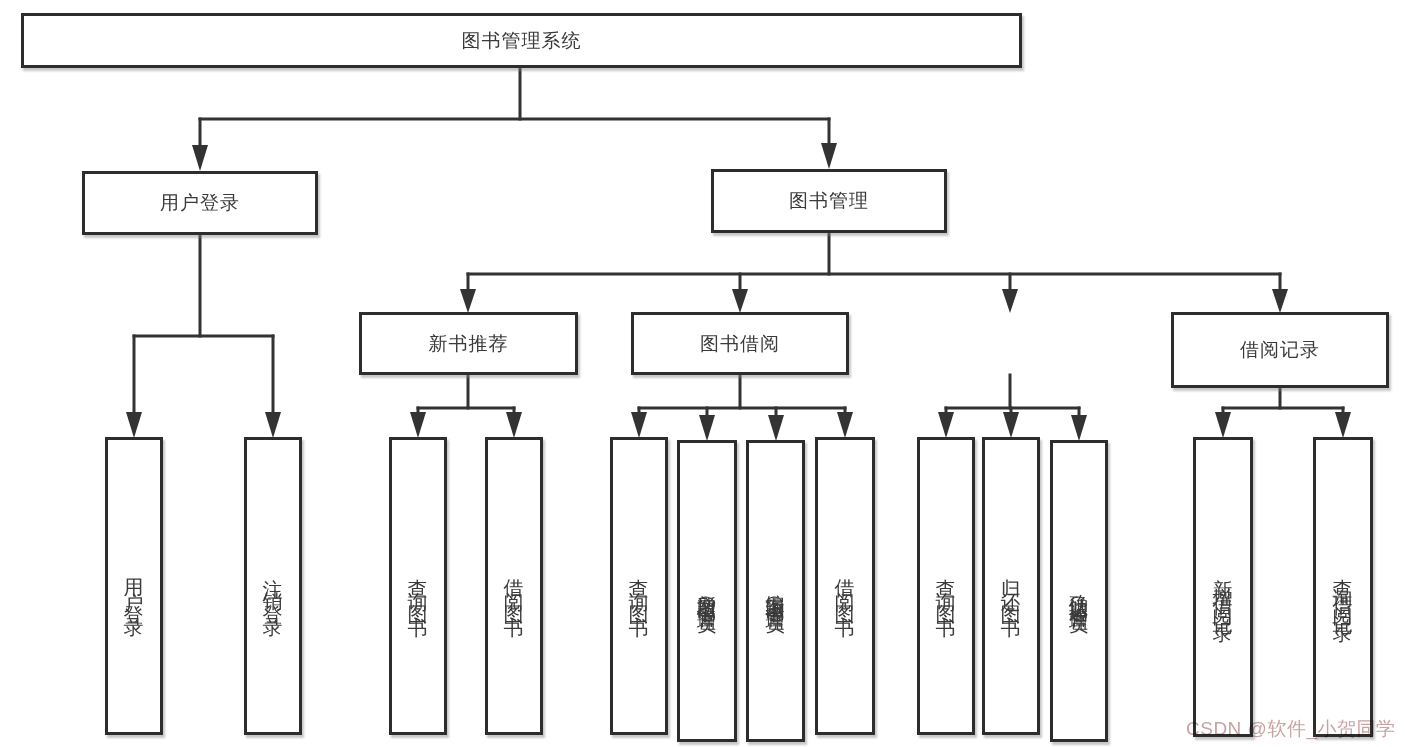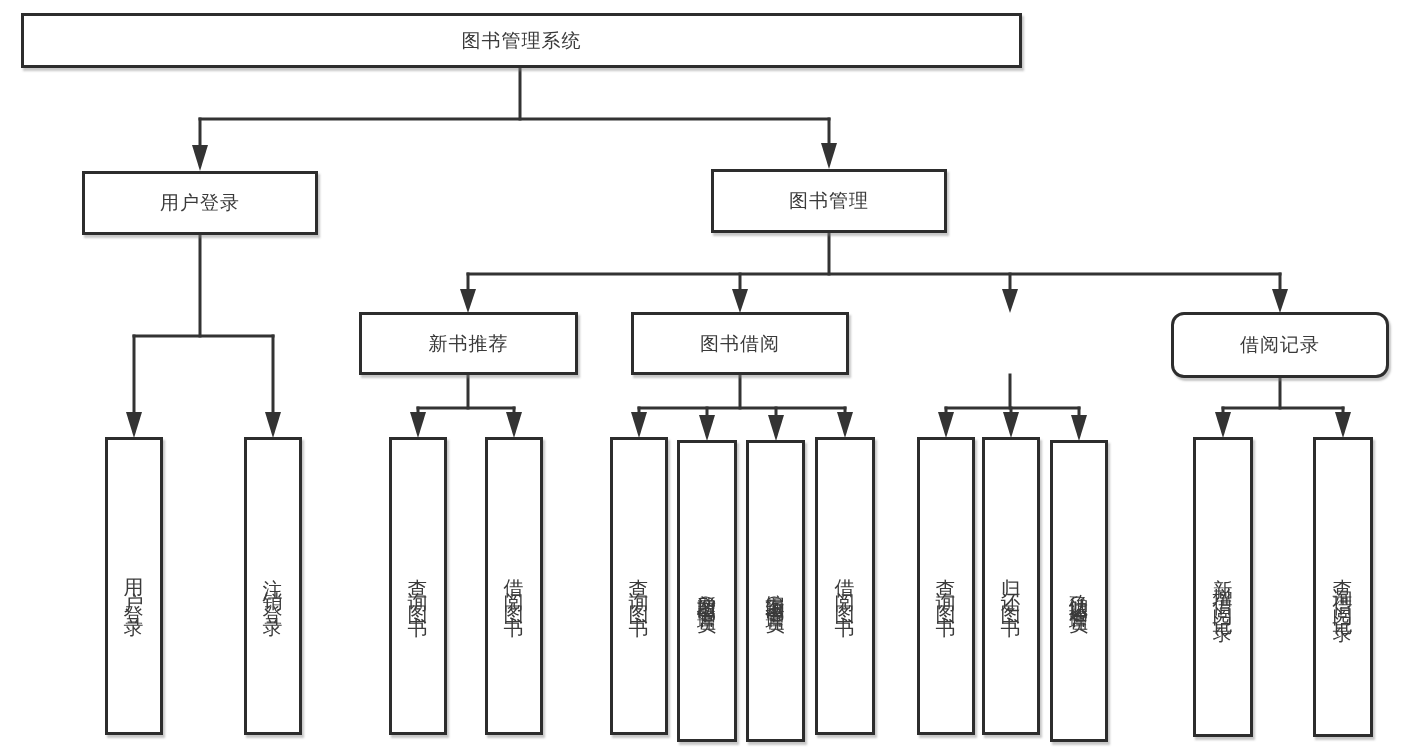--- a/index.html
+++ b/index.html
@@ -100,34 +100,35 @@
     </g>
   </svg>
 
   <div class="node h" style="left:21px; top:13px; width:1001px; height:55px;">图书管理系统</div>
 
   <div class="node h" style="left:82px; top:171px; width:236px; height:64px;">用户登录</div>
   <div class="node h" style="left:711px; top:169px; width:236px; height:64px;">图书管理</div>
 
   <div class="node h" style="left:359px; top:312px; width:219px; height:63px;text-align:center;">新书推荐</div>
   <div class="node h" style="left:631px; top:312px; width:218px; height:63px;">图书借阅</div>
-  <div class="node h" style="left:1171px; top:312px; width:218px; height:66px;border-radius:13px;">借阅记录</div>
+  <div class="node h" style="left:1171px; top:312px; width:218px; height:76px;">借阅记录</div>
 
   <div class="node v" style="left:105px; top:437px; width:58px; height:298px;">用户登录</div>
   <div class="node v" style="left:244px; top:437px; width:58px; height:298px;">注销登录</div>
 
   <div class="node v" style="left:389px; top:437px; width:58px; height:298px;">查询图书</div>
   <div class="node v" style="left:485px; top:437px; width:58px; height:298px;">借阅图书</div>
 
   <div class="node v" style="left:610px; top:437px; width:58px; height:298px;">查询图书</div>
   <div class="node v long" style="left:677px; top:440px; width:60px; height:302px;">新增图书（管理员）</div>
   <div class="node v long" style="left:746px; top:440px; width:59px; height:302px;">编辑图书（管理员）</div>
   <div class="node v" style="left:815px; top:437px; width:60px; height:298px;">借阅图书</div>
 
   <div class="node v" style="left:917px; top:437px; width:58px; height:298px;">查询图书</div>
   <div class="node v" style="left:982px; top:437px; width:58px; height:298px;">归还图书</div>
   <div class="node v long" style="left:1050px; top:440px; width:58px; height:302px;">确认归还（管理员）</div>
 
   <div class="node v med" style="left:1193px; top:437px; width:60px; height:300px;">新增借阅记录</div>
   <div class="node v med" style="left:1313px; top:437px; width:60px; height:300px;">查询借阅记录</div>
 
+  <div class="watermark">CSDN @软件_小贺同学</div>
 
 </div>
 
 </body></html>

